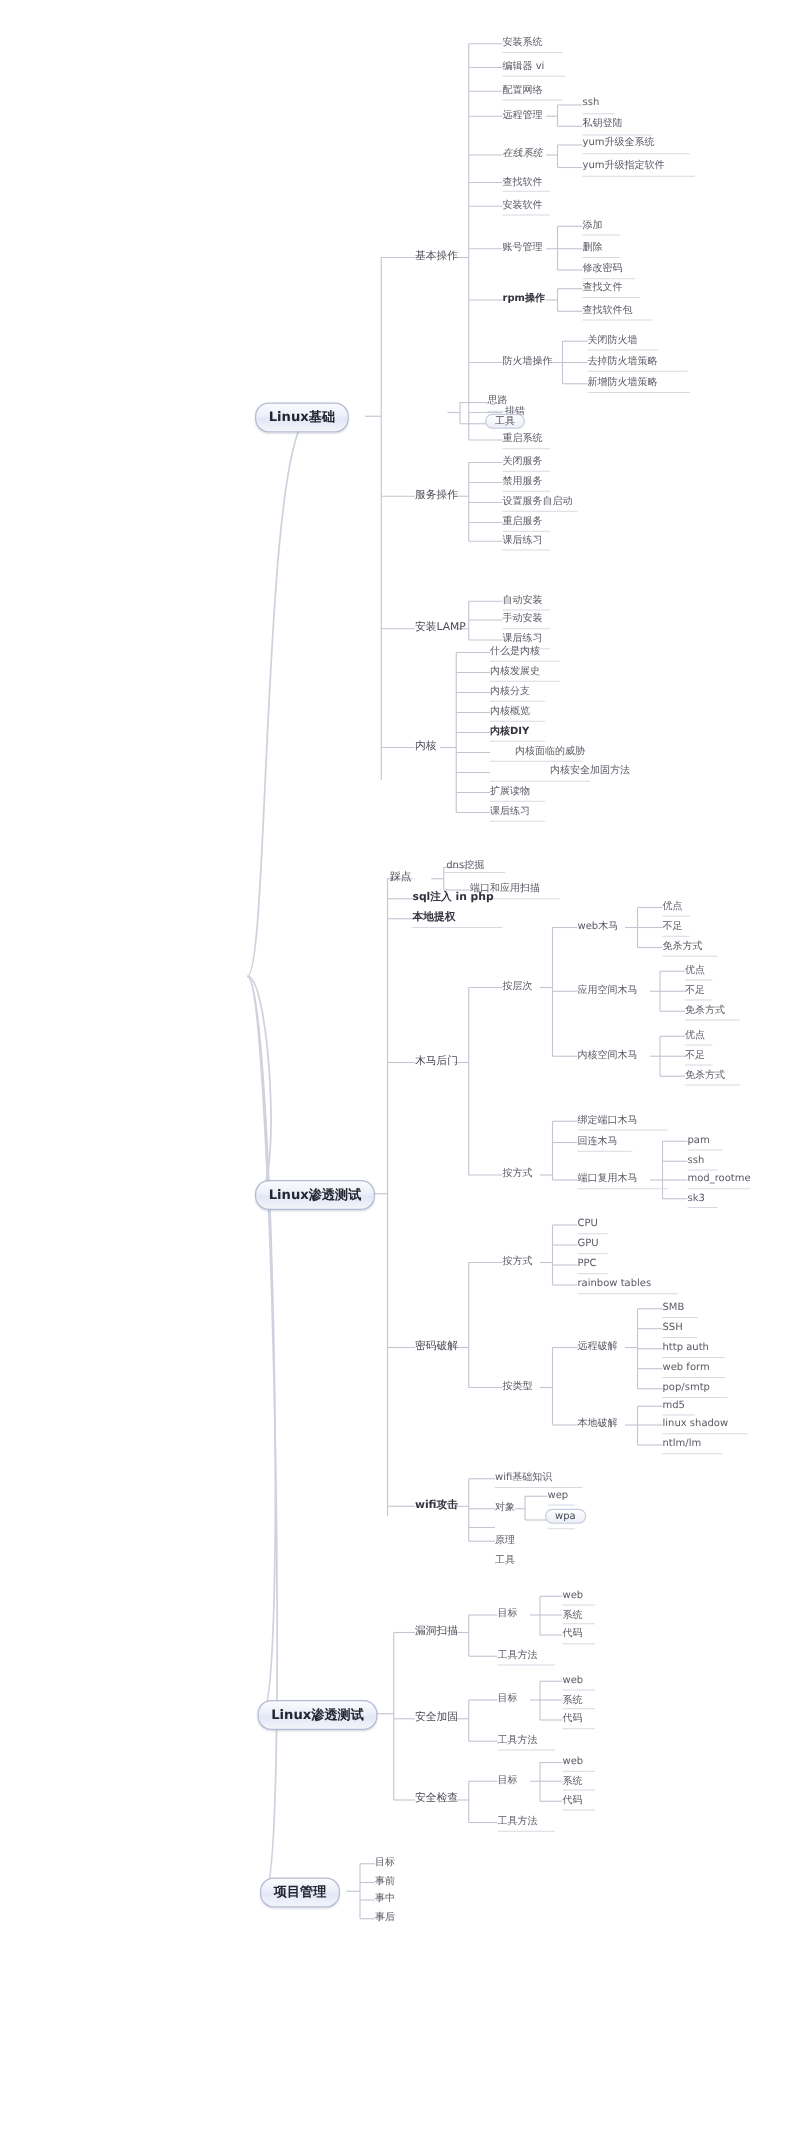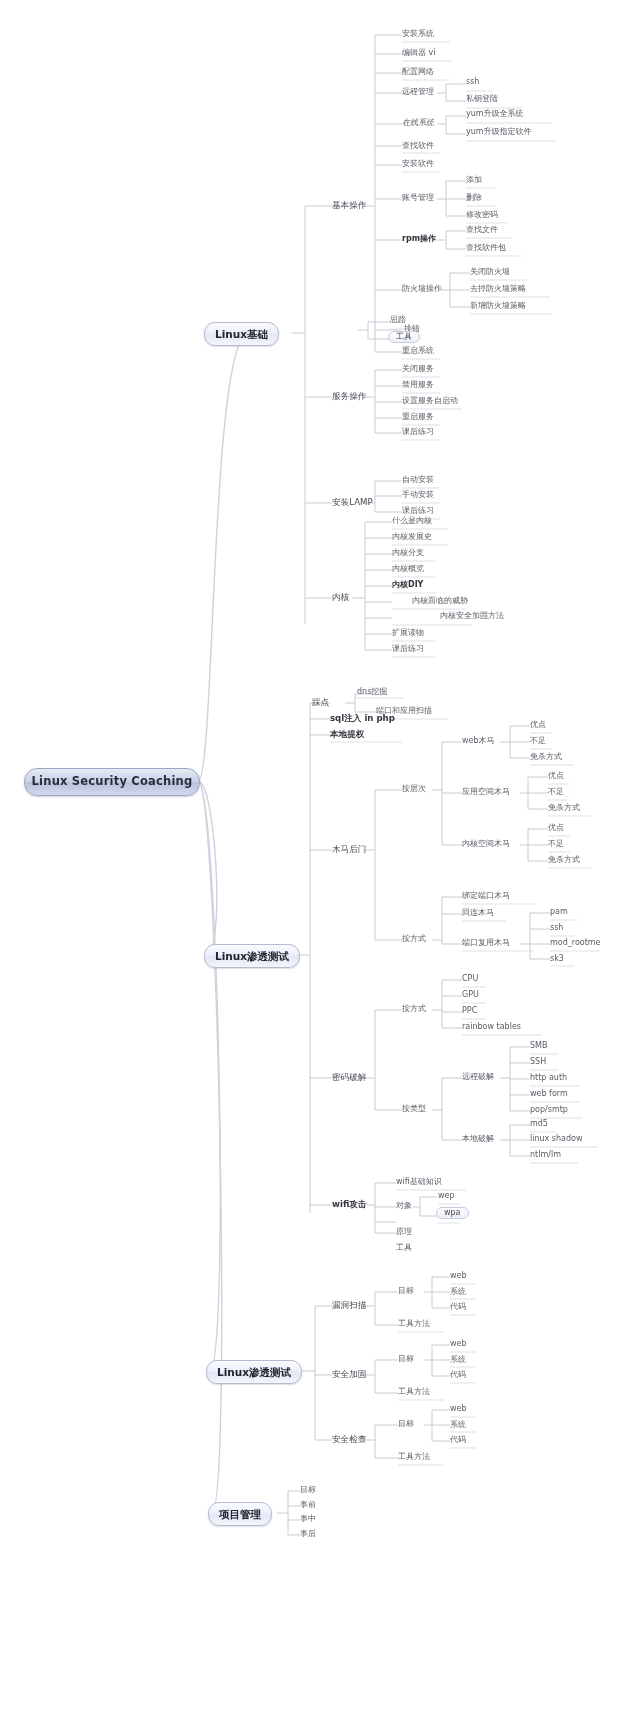--- a/index.html
+++ b/index.html
@@ -373,23 +373,20 @@
         <path d="M450,1367 L476,1367"></path>
         <path d="M450,1383 L476,1383"></path>
       <path d="M398,1400 L444,1400"></path>
       <path d="M450,1417 L476,1417"></path>
         <path d="M450,1432 L476,1432"></path>
         <path d="M450,1448 L476,1448"></path>
       <path d="M398,1465 L444,1465"></path>
     </g>
   </svg>
 
-  <div class="node root">
-    <span>Linux Security Coaching</span>
-  </div>
 
   <div class="node l1" style="left:204px;top:322px;">
     <b>Linux基础</b>
   </div>
   <div class="node l1" style="left:204px;top:944px;">
     <b>Linux渗透测试</b>
   </div>
   <div class="node l1" style="left:206px;top:1360px;">
     <b>Linux渗透测试</b>
   </div>

